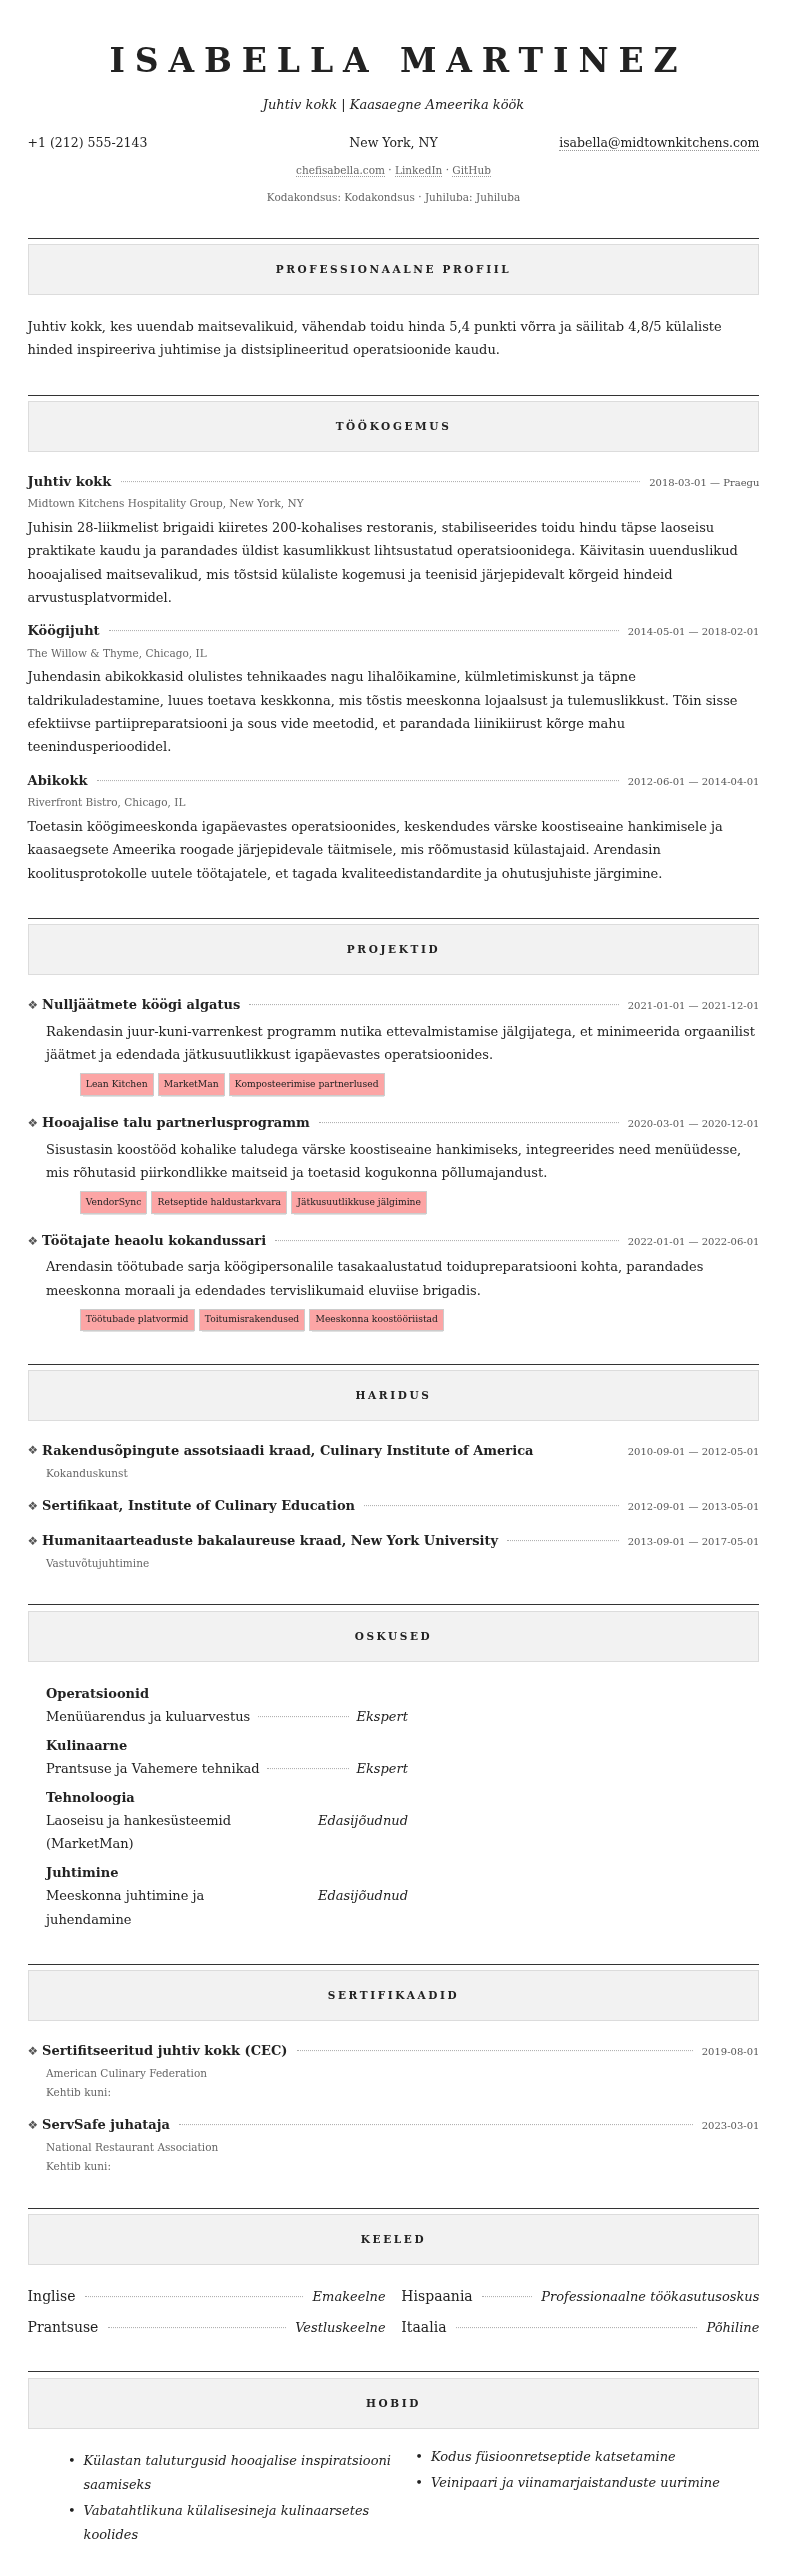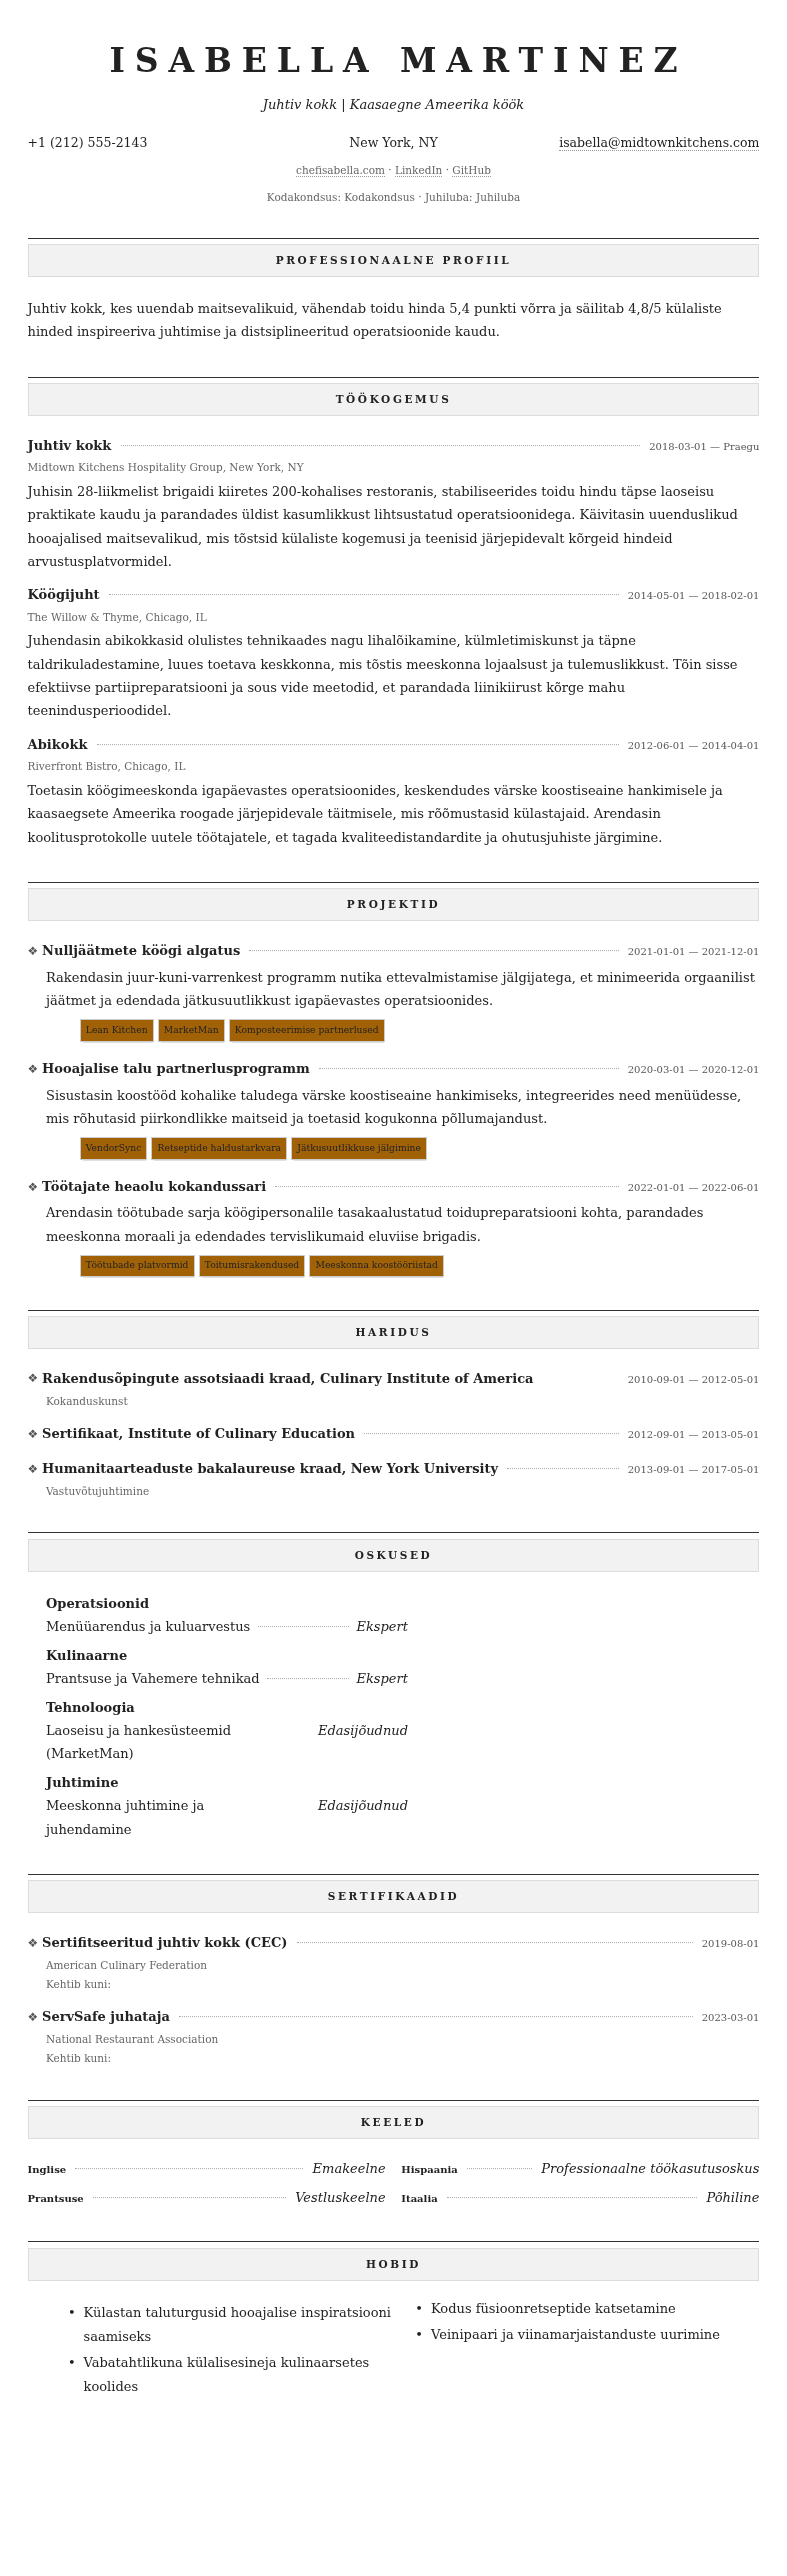--- a/index.html
+++ b/index.html
@@ -56,21 +56,21 @@
   .links-row a { color: #666; text-decoration: none; border-bottom: 0.7px dotted #999; }
 
   
   .section { margin-top: 33px; }
   .section-rule { border-top: 1.3px solid #333; }
   .section-head {
     margin-top: 5.2px;
     background: #f2f2f2;
     border: 0.7px solid #dcdcdc;
     border-bottom-width: 1.3px;
-    height: 33px;
+    height: 51px;
     display: flex; align-items: center; justify-content: center;
     font-size: 10.5px;
     font-weight: bold;
     letter-spacing: 0.25em;
     color: #222;
   }
   .section-body { margin-top: 20px; }
 
   .profile-text { font-size: 13px; line-height: 1.8; }
 
@@ -91,40 +91,40 @@
   .indent { padding-left: 18.4px; }
 
   .tags { display: flex; gap: 3.9px; margin-top: 6.6px; padding-left: 52px; }
   .tag {
     font-size: 9.2px;
     line-height: 1.4;
     padding: 3.9px 5.2px;
     border: 0.7px solid #ccc;
     box-shadow: 0 0.7px 0.7px rgba(0,0,0,0.12);
     color: #222;
-    background: #a16207;
+    background: #fca5a5;
   }
 
   
   .skill-group { padding-left: 18.4px; margin-bottom: 3.9px; }
   .skill-cat { font-weight: bold; font-size: 13px; line-height: 1.8; }
   .skill-row { display: flex; align-items: baseline; width: 362px; margin-bottom: 5.2px; }
   .skill-name { font-size: 13px; line-height: 1.8; max-width: 223px; }
   .skill-leader { flex: 1; border-bottom: 0.7px dotted #aaa; margin: 0 7.9px; transform: translateY(-3.9px); }
   .skill-row.nolead .skill-leader { border-bottom: none; }
   .skill-level { font-style: italic; font-size: 13px; white-space: nowrap; }
 
   
   .lang-grid { display: grid; grid-template-columns: 1fr 1fr; column-gap: 15.7px; row-gap: 7.9px; }
   .lang-row { display: flex; align-items: baseline; line-height: 1.6; }
-  .lang-name { font-size: 10px; white-space: nowrap; font-weight: bold; }
+  .lang-name { font-size: 14px; white-space: nowrap; }
   .lang-level { font-style: italic; font-size: 13px; white-space: nowrap; }
 
   
-  .hobby-grid { display: grid; grid-template-columns: 1fr 1fr; column-gap: 2px; padding-left: 39px; }
+  .hobby-grid { display: grid; grid-template-columns: 1fr 1fr; column-gap: 2px; padding-left: 39px; font-style: italic; }
   .hobby-list { list-style: none; }
   .hobby-list li { position: relative; padding-left: 17px; font-size: 13px; line-height: 1.85; margin-bottom: 2.6px; }
   .hobby-list li::before { content: "•"; position: absolute; left: 1.3px; top: 0; font-size: 13px; }
   .hobby-list.right { margin-top: -3.9px; }
 </style>
 </head>
 <body>
 
 <div class="page">
 

